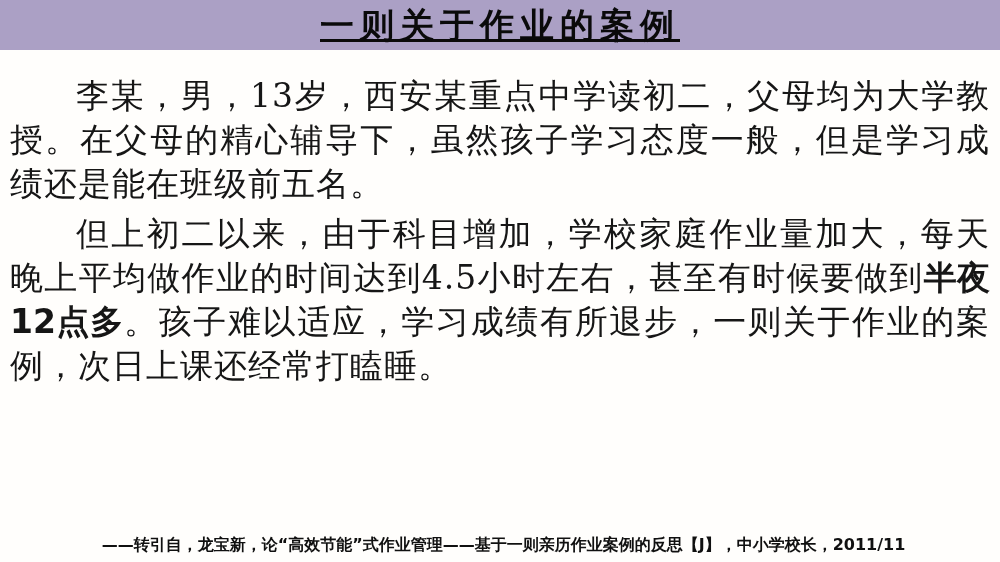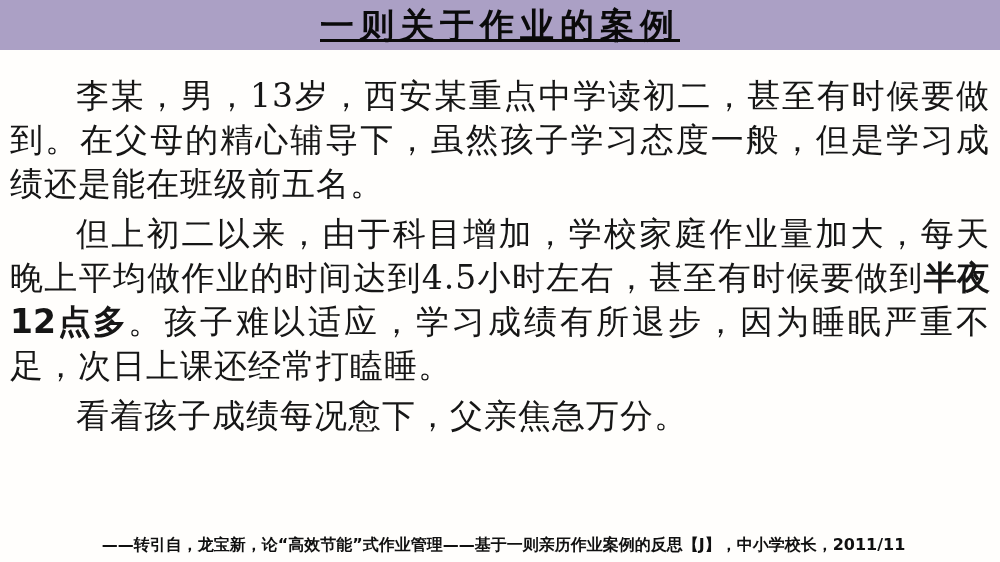--- a/index.html
+++ b/index.html
@@ -72,31 +72,28 @@
 
 <div class="slide">
 
   <header class="title-bar">
     <h1 class="slide-title">一则关于作业的案例</h1>
   </header>
 
   <main class="slide-body">
 
     <p class="para">
-      <span>李某，男，13岁，西安某重点中学读初二，甚至有时候要做到。在父母的精心辅导下，虽然孩子学习态度一般，但是学习成绩还是能在班级前五名。</span>
+      <span>李某，男，13岁，西安某重点中学读初二，父母均为大学教授。在父母的精心辅导下，虽然孩子学习态度一般，但是学习成绩还是能在班级前五名。</span>
     </p>
 
 
     <p class="para">
-      <span>但上初二以来，由于科目增加，学校家庭作业量加大，每天晚上平均做作业的时间达到4.5小时左右，甚至有时候要做到</span><span class="bold-seg">半夜12点多</span><span>。孩子难以适应，学习成绩有所退步，因为睡眠严重不足，次日上课还经常打瞌睡。</span>
+      <span>但上初二以来，由于科目增加，学校家庭作业量加大，每天晚上平均做作业的时间达到4.5小时左右，甚至有时候要做到</span><span class="bold-seg">半夜12点多</span><span>。孩子难以适应，学习成绩有所退步，一则关于作业的案例，次日上课还经常打瞌睡。</span>
     </p>
 
-    <p class="para">
-      <span>看着孩子成绩每况愈下，父亲焦急万分。</span>
-    </p>
 
   </main>
 
   <footer class="citation">
     <span>——转引自，龙宝新，论“高效节能”式作业管理——基于一则亲历作业案例的反思【J】，中小学校长，2011/11</span>
   </footer>
 
 </div>
 
 </body></html>

